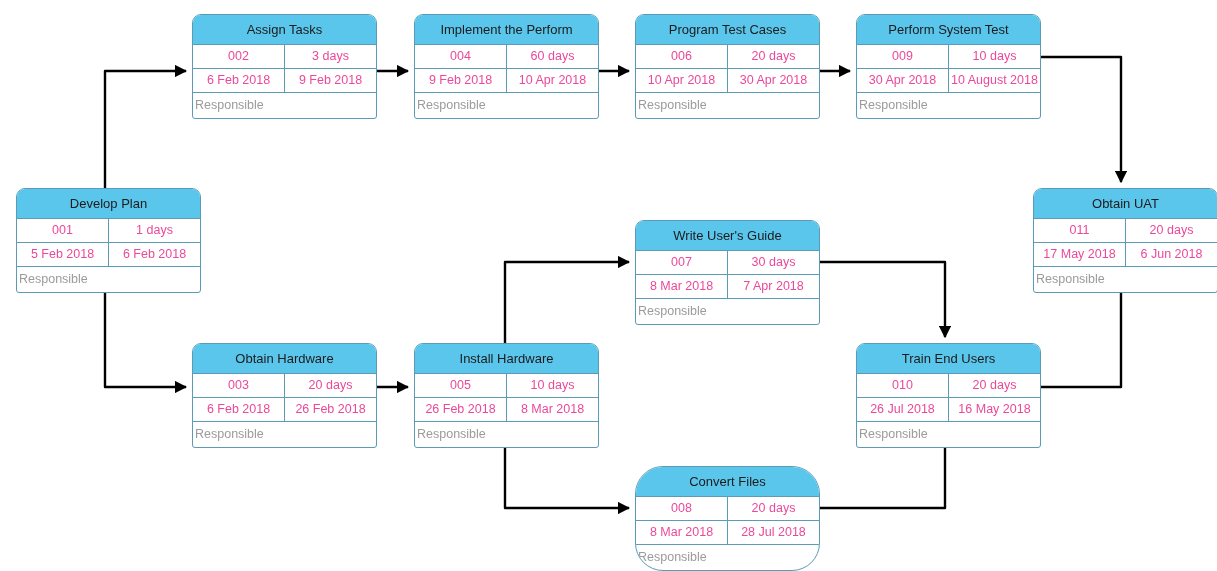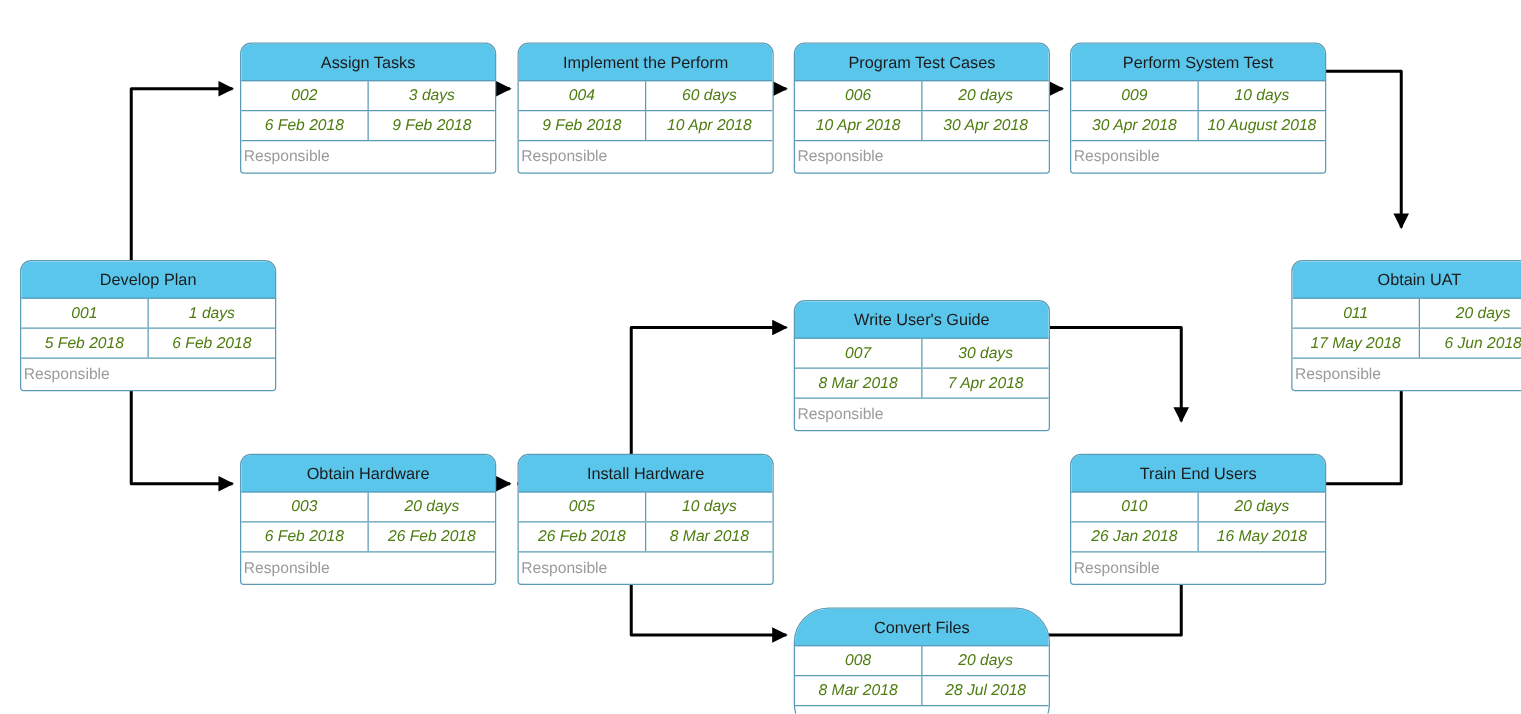--- a/index.html
+++ b/index.html
@@ -21,28 +21,27 @@
   #edges {
     position: absolute;
     left: 0;
     top: 0;
     width: 1217px;
     height: 571px;
     pointer-events: none;
   }
   .node {
     position: absolute;
-    width: 205px;
+    width: 185px;
     border: 1px solid #5b9bb5;
     border-radius: 9px 9px 3px 3px;
     box-sizing: border-box;
     background: #ffffff;
     overflow: hidden;
     box-shadow: 0 0 0 0 rgba(0,0,0,0);
-    margin-top: 20px;
   }
   .node-title {
     background: #5bc6ec;
     color: #1b1b1b;
     font-size: 13px;
     line-height: 13px;
     text-align: center;
     padding: 8px 4px 8px 4px;
     border-bottom: 1px solid #5b9bb5;
     white-space: nowrap;
@@ -54,24 +53,23 @@
   }
   .node-row:last-child {
     border-bottom: none;
   }
   .cell {
     flex: 1 1 50%;
     font-size: 12.5px;
     line-height: 13px;
     text-align: center;
     padding: 5px 2px 5px 2px;
-    color: #4d7c0f;
+    color: #ec4899;
     white-space: nowrap;
     overflow: hidden;
-    font-style: italic;
   }
   .cell.left {
     border-right: 1px solid #5b9bb5;
   }
   .node-foot {
     font-size: 12.5px;
     line-height: 13px;
     text-align: left;
     padding: 6px 2px 6px 2px;
     color: #9b9b9b;
@@ -234,21 +232,21 @@
     <div class="node-foot">Responsible</div>
   </div>
 
   <div class="node" style="left:856px; top:343px;">
     <div class="node-title">Train End Users</div>
     <div class="node-row">
       <div class="cell left">010</div>
       <div class="cell">20 days</div>
     </div>
     <div class="node-row">
-      <div class="cell left">26 Jan 2018</div>
+      <div class="cell left">26 Jul 2018</div>
       <div class="cell">16 May 2018</div>
     </div>
     <div class="node-foot">Responsible</div>
   </div>
 
   <div class="node" style="left:1033px; top:188px;">
     <div class="node-title">Obtain UAT</div>
     <div class="node-row">
       <div class="cell left">011</div>
       <div class="cell">20 days</div>

